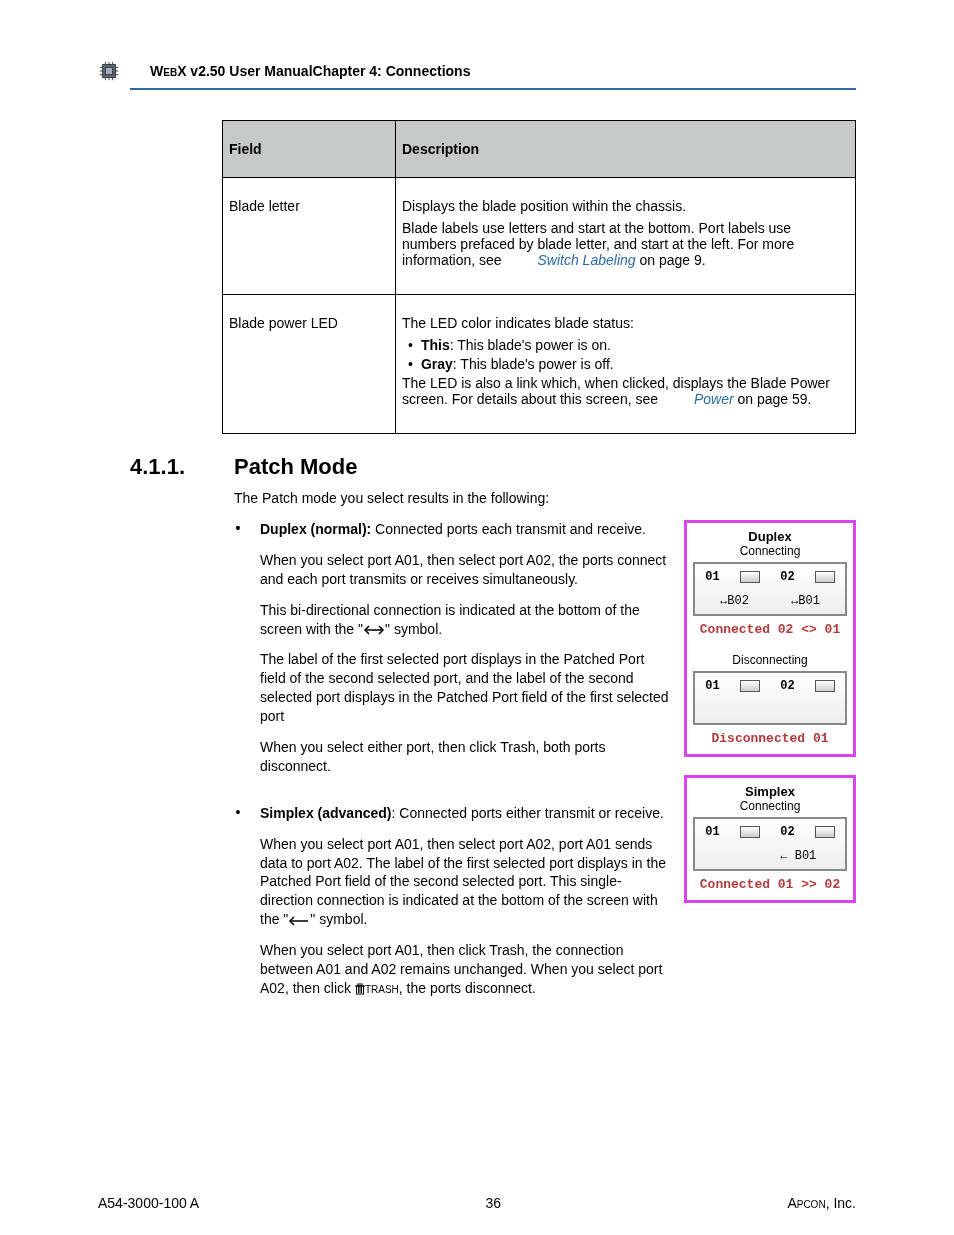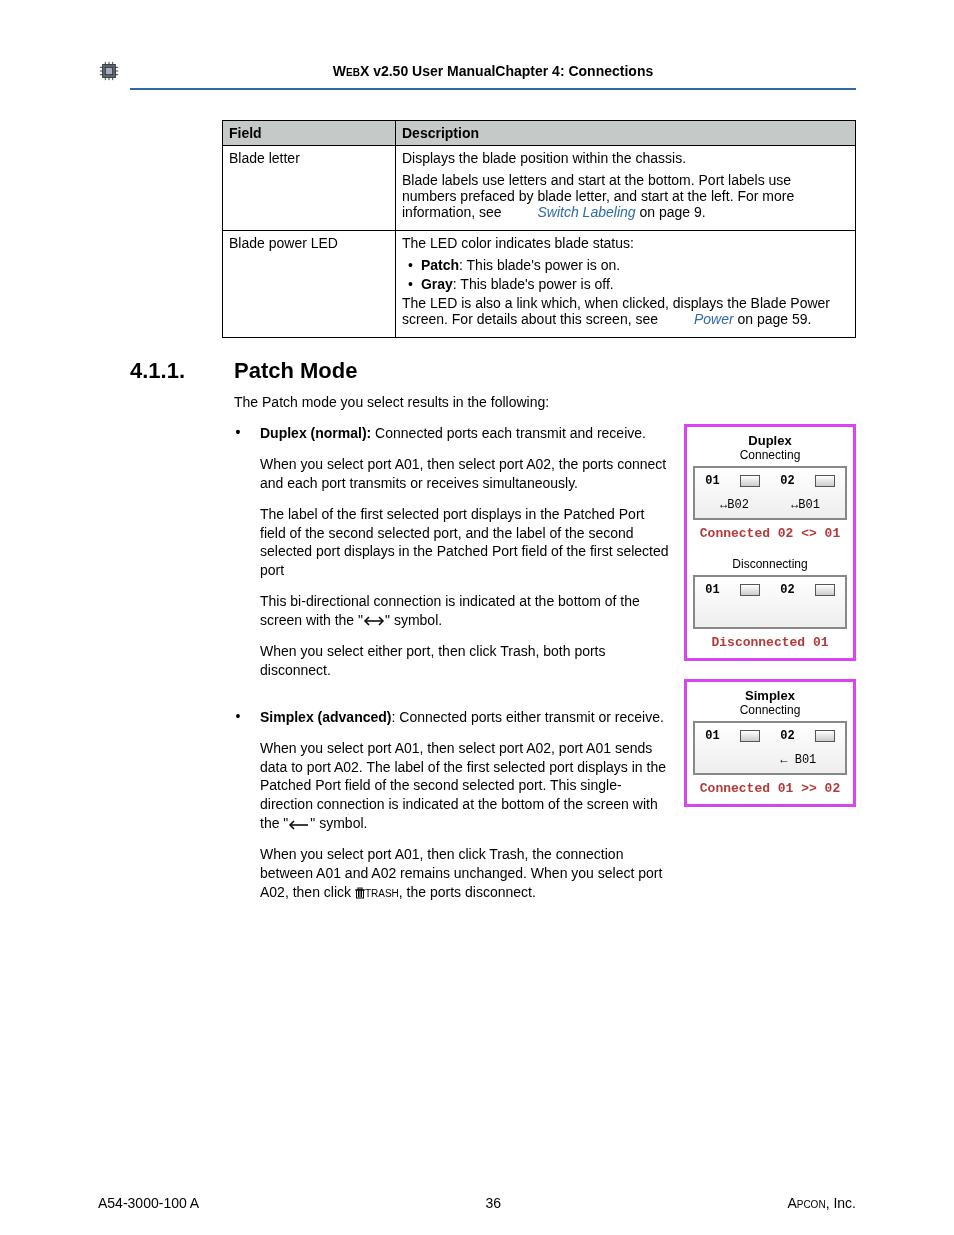--- a/index.html
+++ b/index.html
@@ -22,23 +22,24 @@
     gap: 10px;
   }
   .chip-icon {
     width: 22px; height: 22px;
     display: inline-block;
   }
   .chip-icon svg { display:block; }
   .header-text {
     flex: 1;
     display: flex;
-    justify-content: center;
+    justify-content: flex-start;
     font-weight: bold;
     font-size: 14px;
+    margin-left: 20px;
   }
   .header-text .left .smcaps { font-variant: small-caps; }
   .hr-line {
     margin-top: 6px;
     border: 0;
     border-top: 2px solid #2e6aa8;
     margin-left: 32px;
   }
   .content {
     margin-left: 32px;
@@ -46,21 +47,21 @@
   }
   table.field-table {
     width: 100%;
     border-collapse: collapse;
     margin-left: 92px;
     width: calc(100% - 92px);
   }
   table.field-table th, table.field-table td {
     border: 1px solid #000;
     text-align: left;
-    padding: 4px 6px;
+    padding: 20px 6px;
     font-size: 14px;
     vertical-align: top;
   }
   table.field-table th {
     background: #c5c9c7;
     font-weight: bold;
   }
   table.field-table th:first-child { width: 160px; }
   .desc-block { margin-bottom: 6px; }
   .desc-bullet { display:flex; gap:8px; margin:3px 0 3px 6px; }
@@ -186,21 +187,21 @@
               <span>Blade labels use letters and start at the bottom. Port labels use numbers prefaced by blade letter, and start at the left. For more information, see </span><span class="link">Switch Labeling</span><span> on page 9.</span>
             </div>
           </td>
         </tr>
         <tr>
           <td>Blade power LED</td>
           <td>
             <div class="desc-block">The LED color indicates blade status:</div>
             <div class="desc-bullet">
                 <span class="dot"></span>
-                <span><strong>Patch</strong><span>: This blade's power is on.</span></span>
+                <span><strong>This</strong><span>: This blade's power is on.</span></span>
               </div>
             <div class="desc-bullet">
                 <span class="dot"></span>
                 <span><strong>Gray</strong><span>: This blade's power is off.</span></span>
               </div>
             <div class="desc-block">
               <span>The LED is also a link which, when clicked, displays the Blade Power screen. For details about this screen, see </span><span class="link">Power</span><span> on page 59.</span>
             </div>
           </td>
         </tr>
@@ -214,26 +215,26 @@
     <div class="intro">The Patch mode you select results in the following:</div>
 
     <div class="two-col">
       <div class="maintext">
         <ul class="bullets">
           <li>
             <span class="bmark">•</span>
             <div class="bcontent">
               <p class="para"><strong>Duplex (normal):</strong><span> Connected ports each transmit and receive.</span></p>
               <p class="para">When you select port A01, then select port A02, the ports connect and each port transmits or receives simultaneously.</p>
-              <p class="para">The label of the first selected port displays in the Patched Port field of the second selected port, and the label of the second selected port displays in the Patched Port field of the first selected port</p>
               <p class="para"><span>This bi-directional connection is indicated at the bottom of the screen with the "</span><svg width="22" height="10" viewBox="0 0 22 10" style="vertical-align:middle">
                     <line x1="2" y1="5" x2="20" y2="5" stroke="#000" stroke-width="1.5"></line>
                     <polyline points="6,1 2,5 6,9" fill="none" stroke="#000" stroke-width="1.5"></polyline>
                     <polyline points="16,1 20,5 16,9" fill="none" stroke="#000" stroke-width="1.5"></polyline>
                   </svg><span>" symbol.</span></p>
+              <p class="para">The label of the first selected port displays in the Patched Port field of the second selected port, and the label of the second selected port displays in the Patched Port field of the first selected port</p>
               <p class="para">When you select either port, then click Trash, both ports disconnect.</p>
             </div>
           </li>
           <li>
             <span class="bmark" style="font-weight:normal">•</span>
             <div class="bcontent">
               <p class="para"><strong>Simplex (advanced)</strong><span>: Connected ports either transmit or receive.</span></p>
               <p class="para"><span>When you select port A01, then select port A02, port A01 sends data to port A02. The label of the first selected port displays in the Patched Port field of the second selected port. This single-direction connection is indicated at the bottom of the screen with the "</span><svg width="22" height="10" viewBox="0 0 22 10" style="vertical-align:middle">
                     <line x1="2" y1="5" x2="20" y2="5" stroke="#000" stroke-width="1.5"></line>
                     <polyline points="6,1 2,5 6,9" fill="none" stroke="#000" stroke-width="1.5"></polyline>

